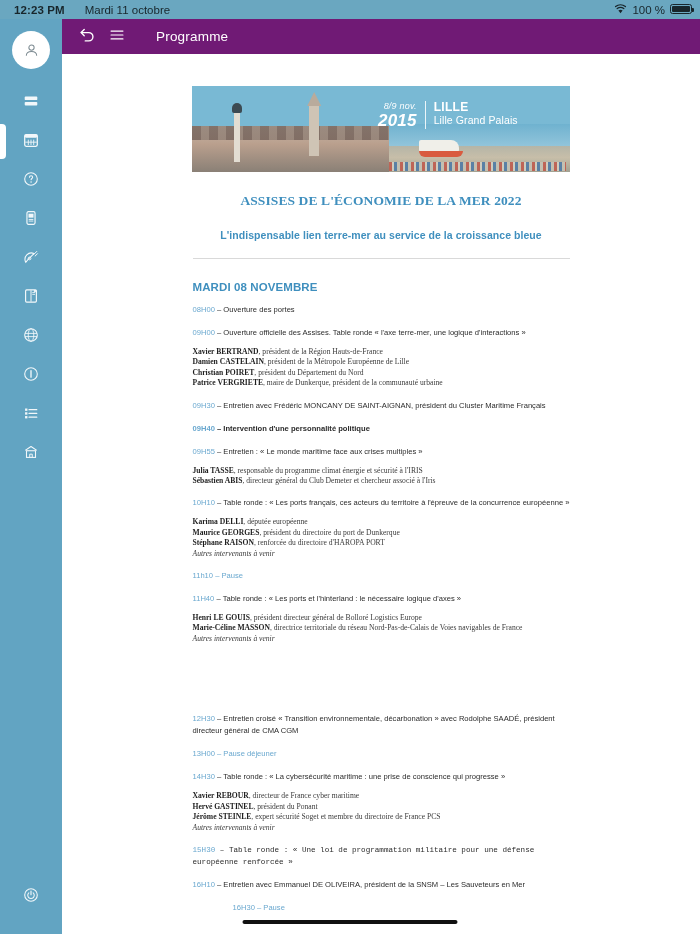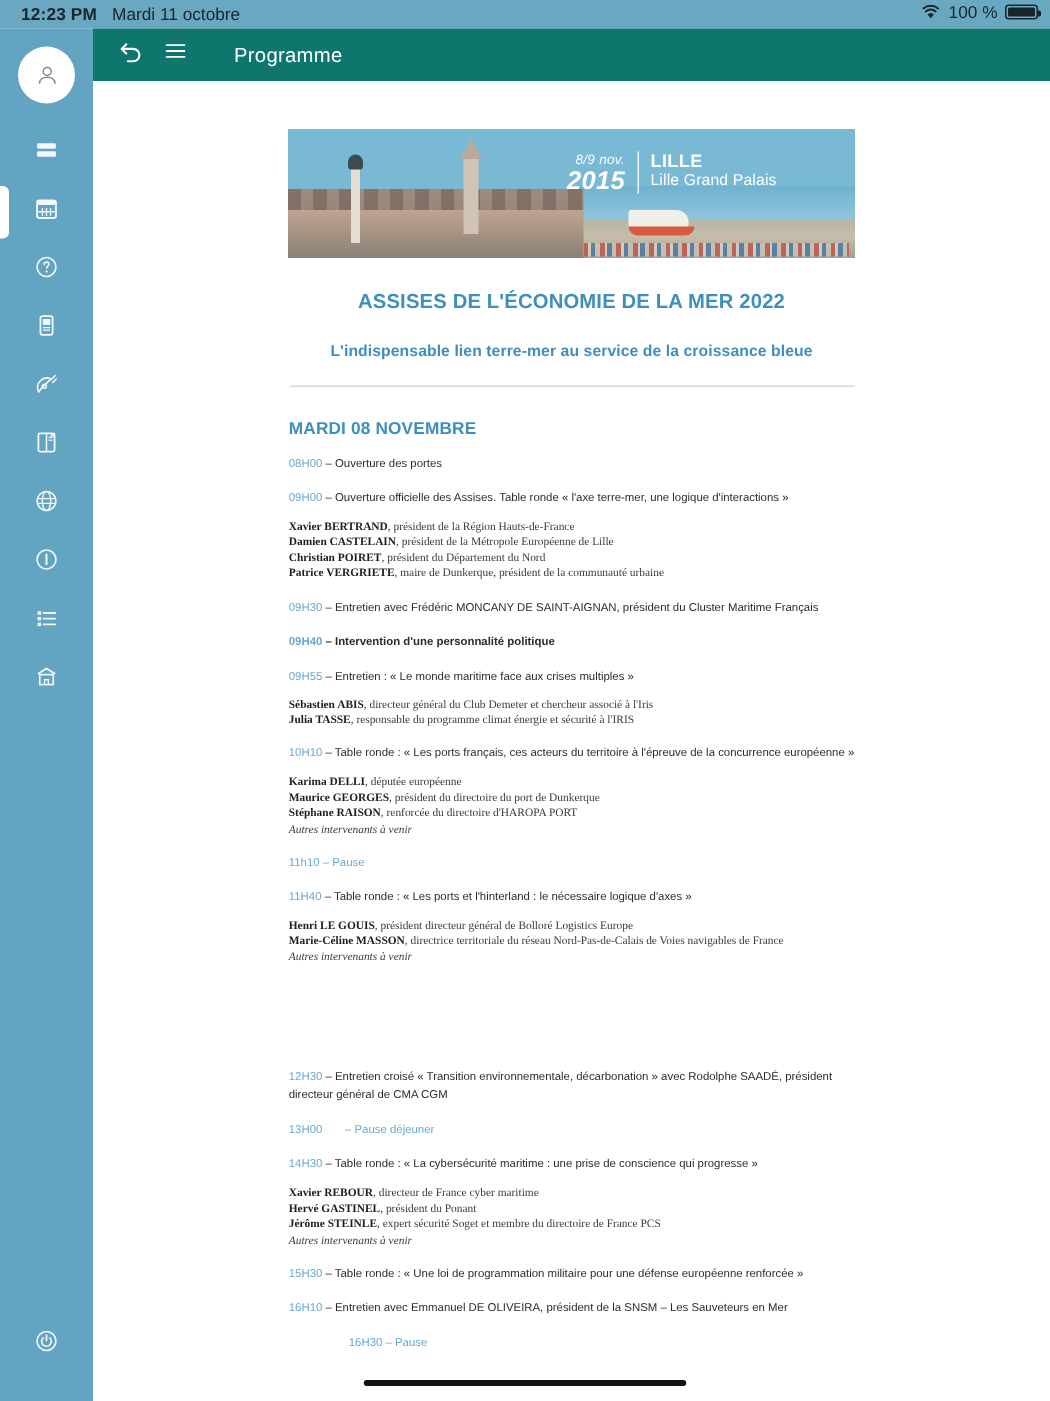--- a/index.html
+++ b/index.html
@@ -13,21 +13,21 @@
 
   
   .statusbar {
     position: absolute; top: 0; left: 0; width: 700px; height: 19px;
     background: #6aa7c0;
     display: flex; align-items: center;
     padding: 0 8px 0 14px;
     color: #18262b;
     font-size: 11.5px;
   }
-  .sb-left { display: flex; align-items: center; gap: 10px; }
+  .sb-left { display: flex; align-items: center; gap: 20px; }
   .sb-time { font-weight: 600; letter-spacing: .1px; }
   .sb-date { font-weight: 400; }
   .sb-right { margin-left: auto; display: flex; align-items: flex-start; gap: 5px; }
   .wifi-ico { display: block; }
   .sb-batt-pct { font-size: 11.5px; }
   .batt {
     width: 22px; height: 10px; border: 1.3px solid #18262b; border-radius: 2.5px;
     position: relative; display: inline-block;
   }
   .batt::after {
@@ -56,21 +56,21 @@
   .rail-item.selected::before {
     content: ""; position: absolute; left: 0; top: 2px;
     width: 6px; height: 35px; background: #ffffff; border-radius: 0 4px 4px 0;
   }
   .rail-icon { opacity: .92; display: block; }
   .rail-power { position: absolute; bottom: 26px; left: 0; width: 62px; display: flex; justify-content: center; }
 
   
   .appbar {
     position: absolute; top: 19px; left: 62px; right: 0; height: 35px;
-    background: #0f766e;
+    background: #701a75;
     display: flex; align-items: center;
     padding-left: 10px;
     color: #ffffff;
   }
   .appbar-btn {
     width: 30px; height: 30px; display: flex; align-items: center; justify-content: center;
   }
   .appbar-title {
     margin-left: 24px; font-size: 13.5px; letter-spacing: .2px; color: #ffffff;
   }
@@ -144,21 +144,21 @@
   .bt-left { text-align: right; padding-right: 8px; font-style: italic; }
   .bt-nov { font-size: 9px; letter-spacing: .2px; line-height: 11px; opacity: .97; }
   .bt-year { font-size: 17px; font-weight: 700; line-height: 17px; letter-spacing: .2px; }
   .bt-sep { width: 1px; background: #ffffff; opacity: .85; }
   .bt-right { padding-left: 8px; }
   .bt-city { font-size: 12px; font-weight: 700; line-height: 13px; letter-spacing: .3px; }
   .bt-venue { font-size: 10.5px; line-height: 13px; letter-spacing: .1px; }
 
   .doc-title {
     text-align: center; color: #3f8fbe; font-weight: 700;
-    font-size: 13.5px; letter-spacing: .1px; margin-top: 21px;
+    font-size: 13.5px; letter-spacing: .1px; margin-top: 21px; font-family: Liberation Serif, serif;
   }
   .doc-sub {
     text-align: center; color: #3f8fbe; font-weight: 700;
     font-size: 10.5px; letter-spacing: .05px; margin-top: 20px;
   }
   .doc-rule { height: 1px; background: #d9d9d9; margin: 17px 3px 0 3px; }
   .doc-note {
     margin-top: 10px; font-style: italic; font-weight: 700;
     font-size: 7.6px; line-height: 10px; color: #2b2b2b; padding-left: 3px;
   }
@@ -394,22 +394,22 @@
           </div>
           <div class="entry" style="margin-top: 11px;">
             <div class="slot"><span class="t">09H30</span><span> – Entretien avec Frédéric MONCANY DE SAINT-AIGNAN, président du Cluster Maritime Français</span></div>
           </div>
           <div class="entry" style="margin-top: 11px; font-weight: bold;">
             <div class="slot"><span class="t">09H40</span><span> – Intervention d'une personnalité politique</span></div>
           </div>
           <div class="entry" style="margin-top: 11px;">
             <div class="slot"><span class="t">09H55</span><span> – Entretien : « Le monde maritime face aux crises multiples »</span></div>
             <div class="people" style="margin-top: 8px;">
+              <div><b>Julia TASSE</b><span>, responsable du programme climat énergie et sécurité à l'IRIS</span></div>
               <div><b>Sébastien ABIS</b><span>, directeur général du Club Demeter et chercheur associé à l'Iris</span></div>
-              <div><b>Julia TASSE</b><span>, responsable du programme climat énergie et sécurité à l'IRIS</span></div>
             </div>
           </div>
           <div class="entry" style="margin-top: 11px;">
             <div class="slot"><span class="t">10H10</span><span> – Table ronde : « Les ports français, ces acteurs du territoire à l'épreuve de la concurrence européenne »</span></div>
             <div class="people" style="margin-top: 8px;">
               <div><b>Karima DELLI</b><span>, députée européenne</span></div>
               <div><b>Maurice GEORGES</b><span>, président du directoire du port de Dunkerque</span></div>
               <div><b>Stéphane RAISON</b><span>, renforcée du directoire d'HAROPA PORT</span></div>
               <div><span class="it">Autres intervenants à venir</span></div>
             </div>
@@ -423,32 +423,32 @@
               <div><b>Henri LE GOUIS</b><span>, président directeur général de Bolloré Logistics Europe</span></div>
               <div><b>Marie-Céline MASSON</b><span>, directrice territoriale du réseau Nord-Pas-de-Calais de Voies navigables de France</span></div>
               <div><span class="it">Autres intervenants à venir</span></div>
             </div>
           </div>
           <div class="spacer-lg"></div>
           <div class="entry" style="margin-top: 11px;">
             <div class="slot"><span class="t">12H30</span><span> – Entretien croisé « Transition environnementale, décarbonation » avec Rodolphe SAADÉ, président directeur général de CMA CGM</span></div>
           </div>
           <div class="entry" style="margin-top: 11px;">
-            <div class="slot break"><span class="t">13H00</span><span style="color: rgb(106, 168, 207); padding-left: 13px;"> – Pause déjeuner</span></div>
+            <div class="slot break"><span class="t">13H00</span><span style="color: rgb(106, 168, 207);"> – Pause déjeuner</span></div>
           </div>
           <div class="entry" style="margin-top: 11px;">
             <div class="slot"><span class="t">14H30</span><span> – Table ronde : « La cybersécurité maritime : une prise de conscience qui progresse »</span></div>
             <div class="people" style="margin-top: 8px;">
               <div><b>Xavier REBOUR</b><span>, directeur de France cyber maritime</span></div>
               <div><b>Hervé GASTINEL</b><span>, président du Ponant</span></div>
               <div><b>Jérôme STEINLE</b><span>, expert sécurité Soget et membre du directoire de France PCS</span></div>
               <div><span class="it">Autres intervenants à venir</span></div>
             </div>
           </div>
-          <div class="entry" style="margin-top: 11px;">
+          <div class="entry" style="margin-top: 11px; font-family: Liberation Mono, monospace;">
             <div class="slot"><span class="t">15H30</span><span> – Table ronde : « Une loi de programmation militaire pour une défense européenne renforcée »</span></div>
           </div>
           <div class="entry" style="margin-top: 11px;">
             <div class="slot"><span class="t">16H10</span><span> – Entretien avec Emmanuel DE OLIVEIRA, président de la SNSM – Les Sauveteurs en Mer</span></div>
           </div>
           <div class="entry" style="margin-top: 11px; margin-left: 40px;">
             <div class="slot break"><span class="t">16H30</span><span style="color: rgb(106, 168, 207);"> – Pause</span></div>
           </div>
         </div>
     </div>

